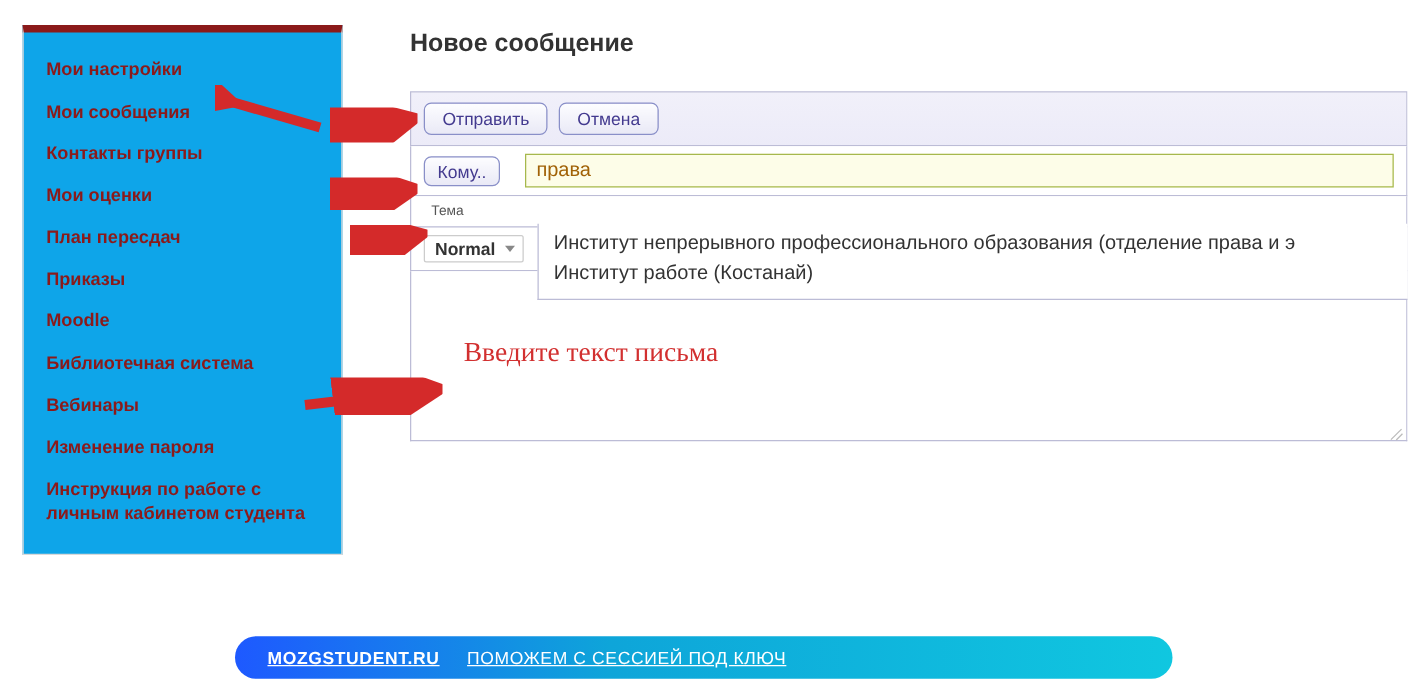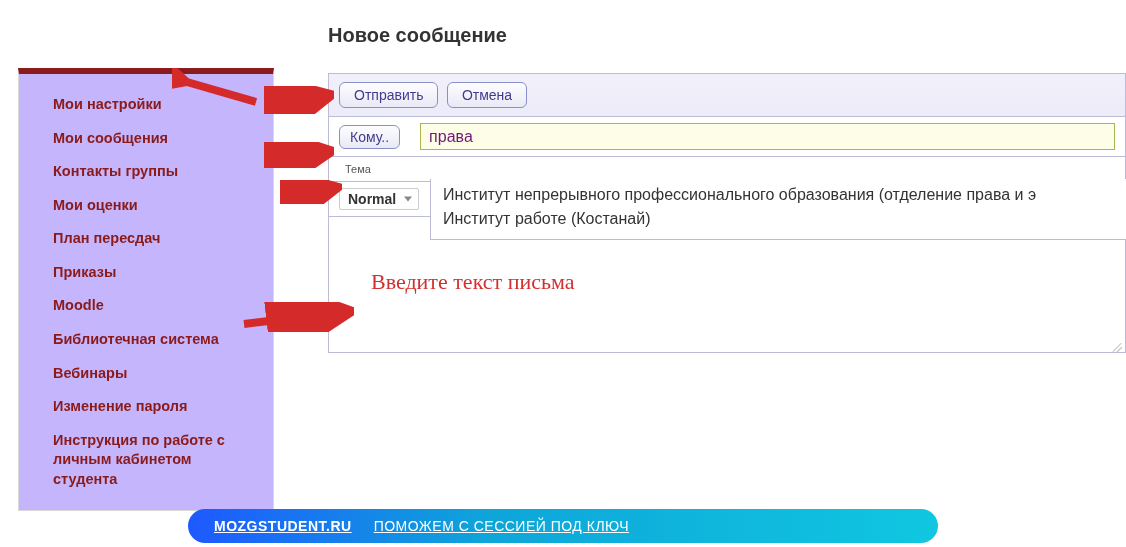--- a/index.html
+++ b/index.html
@@ -13,23 +13,22 @@
     }
 
     
     .sidebar {
       position:absolute;
       left:18px;
       top:20px;
       width:256px;
       border:1px solid #d9d9d9;
       border-top:6px solid #8b1a1a;
-      background:#c4b5fd;
-      padding:14px 0 14px 16px;
-      margin-top:48px;
+      background:#0ea5e9;
+      padding:14px 0 14px 0;
     }
     .side-item {
       display:block;
       padding:7px 18px;
       line-height:1.35;
       color:#8b1a1a;
       font-size:14.5px;
       font-weight:700;
       text-decoration:none;
       cursor:pointer;
@@ -90,21 +89,21 @@
       min-width:60px;
       padding-left:6px;
     }
     .to-input {
       flex:1;
       border:1px solid #a6b84c;
       background:#fdfde8;
       height:27px;
       padding:2px 8px;
       font-size:16px;
-      color:#701a75;
+      color:#a16207;
       outline:none;
     }
 
     .dropdown {
       position:absolute;
       left:430px;
       top:179px;
       width:724px;
       background:#fff;
       border-left:1px solid #bcbcd6;

